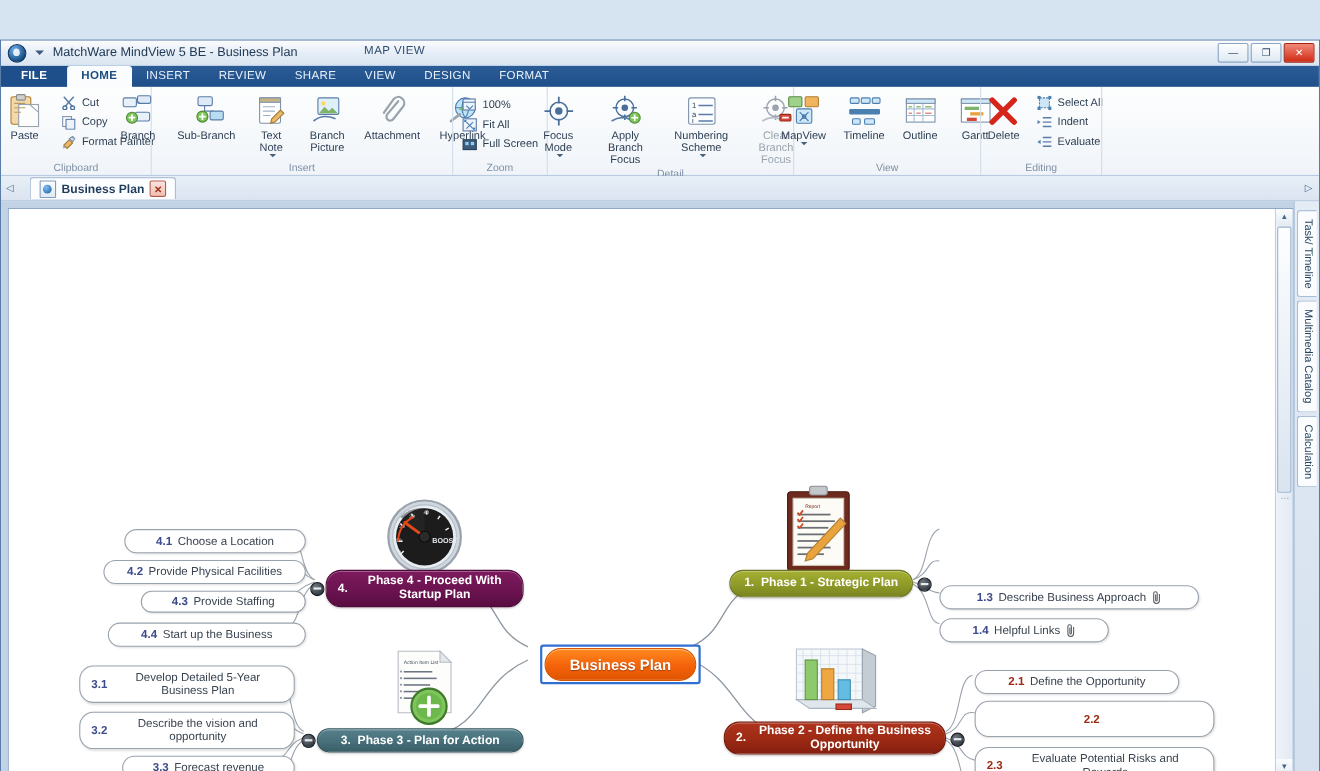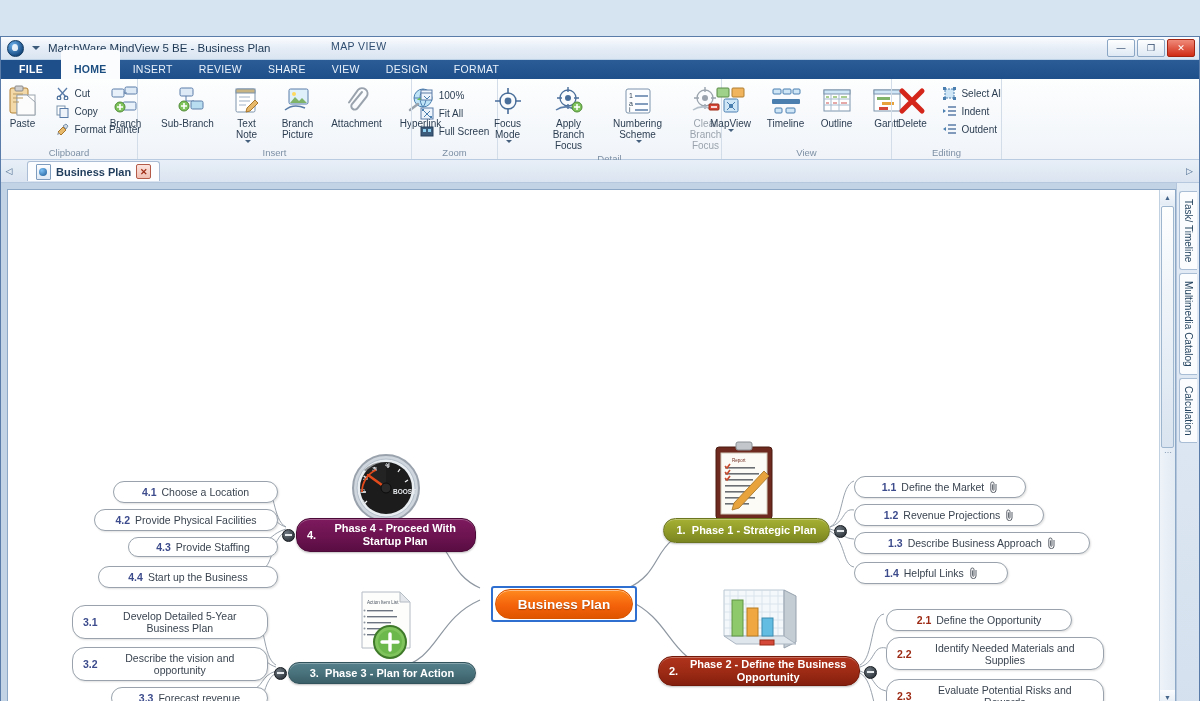--- a/index.html
+++ b/index.html
@@ -50,21 +50,21 @@
     font-size:9px;color:#2c4straight;color:#2c4668;
   }
   .wb.close{background:linear-gradient(#f08a7a,#d02b14);border-color:#a32310;color:#fff;}
 
   
   .ribbon-tabs{
     height:19px;background:linear-gradient(#2b5c96,#1e4f8a);
     display:flex;align-items:flex-end;position:relative;
   }
   .rtab{
-    font-size:10.5px;padding:13px 13px 3px;color:#eaf2fb;cursor:default;
+    font-size:10.5px;padding:3px 13px 3px;color:#eaf2fb;cursor:default;
     letter-spacing:.3px;line-height:13px;
   }
   .rtab.file{background:#1f4f8a;color:#fff;font-weight:bold;padding:3px 18px;}
   .rtab.active{
     background:#fbfcfd;color:#1c4d80;font-weight:bold;
     border-radius:3px 3px 0 0;
   }
   .help-q{
     position:absolute;right:8px;bottom:-20px;width:15px;height:15px;border-radius:50%;
     border:1px solid #7d9cc0;color:#3c6897;font-size:10px;text-align:center;line-height:14px;
@@ -572,21 +572,21 @@
             </span>
             <span>Indent</span>
           </div>
           <div class="smallbtn">
             <span class="gl">
               <svg width="13" height="13" viewBox="0 0 13 13">
                 <path d="M5 2h8M5 6h8M5 10h8" stroke="#5a7ca8" stroke-width="1.3"></path>
                 <path d="M3 4L0 6l3 2z" fill="#4a7fb0"></path>
               </svg>
             </span>
-            <span>Outdent</span>
+            <span>Evaluate</span>
           </div>
         </div>
       </div>
       <div class="rgroup-title">Editing</div>
     </div>
 
     <div class="rgroup" style="flex:1"></div>
   </div>
 
   <div class="doctabbar">
@@ -661,38 +661,20 @@
                 <path d="M15 37l2 2 3-4"></path>
             </g>
             <path d="M24 62L54 30l5 5-30 32-7 2z" fill="#e8a33d" stroke="#b07f32"></path>
           </svg>
         </div>
         <div class="node branch" style="left:655px;top:328px;width:167px;height:25px;background:linear-gradient(#a5b033,#8f9a28 55%,#7b8521);border:1px solid #6c7520">
           <span>1.</span>&nbsp;&nbsp;<span>Phase 1 - Strategic Plan</span>
         </div>
         <div class="bullet" style="left:826px;top:335px"></div>
 
-        <div class="node sub" style="left:846px;top:286px;width:172px;height:22px">
-          <span class="num" style="color:#3c4b8c">1.1</span>
-            <span>Define the Market</span>
-          <span class="clip">
-            <svg width="8" height="12" viewBox="0 0 8 12">
-                <path d="M6 3v6a2.6 2.6 0 01-5.2 0V2.6a1.6 1.6 0 013.2 0V8.6a.7.7 0 01-1.4 0V3.4" stroke="#5a6068" fill="none" stroke-width="1"></path>
-              </svg>
-          </span>
-        </div>
-        <div class="node sub" style="left:846px;top:314px;width:190px;height:22px">
-          <span class="num" style="color:#3c4b8c">1.2</span>
-            <span>Revenue Projections</span>
-          <span class="clip">
-            <svg width="8" height="12" viewBox="0 0 8 12">
-                <path d="M6 3v6a2.6 2.6 0 01-5.2 0V2.6a1.6 1.6 0 013.2 0V8.6a.7.7 0 01-1.4 0V3.4" stroke="#5a6068" fill="none" stroke-width="1"></path>
-              </svg>
-          </span>
-        </div>
         <div class="node sub" style="left:846px;top:342px;width:236px;height:22px">
           <span class="num" style="color:#3c4b8c">1.3</span>
             <span>Describe Business Approach</span>
           <span class="clip">
             <svg width="8" height="12" viewBox="0 0 8 12">
                 <path d="M6 3v6a2.6 2.6 0 01-5.2 0V2.6a1.6 1.6 0 013.2 0V8.6a.7.7 0 01-1.4 0V3.4" stroke="#5a6068" fill="none" stroke-width="1"></path>
               </svg>
           </span>
         </div>
         <div class="node sub" style="left:846px;top:372px;width:154px;height:22px">
@@ -724,21 +706,20 @@
           <span>2.</span>&nbsp;&nbsp;&nbsp;<span>Phase 2 - Define the Business Opportunity</span>
         </div>
         <div class="bullet" style="left:856px;top:476px"></div>
 
         <div class="node sub" style="left:878px;top:419px;width:186px;height:22px">
           <span class="num" style="color:#9c2a14">2.1</span>
             <span>Define the Opportunity</span>
         </div>
         <div class="node sub" style="left:878px;top:447px;width:218px;height:33px">
           <span class="num" style="color:#9c2a14">2.2</span>
-            <span>Identify Needed Materials and Supplies</span>
         </div>
         <div class="node sub" style="left:878px;top:489px;width:218px;height:34px">
           <span class="num" style="color:#9c2a14">2.3</span>
             <span>Evaluate Potential Risks and Rewards</span>
         </div>
 
         <div class="img-node" style="left:340px;top:262px;width:76px;height:72px">
           <svg width="76" height="72" viewBox="0 0 76 72">
             <circle cx="38" cy="36" r="33" fill="#cfd6dd" stroke="#9aa3ad" stroke-width="2"></circle>
             <circle cx="38" cy="36" r="29" fill="#e8edf2" stroke="#b4bfca"></circle>

